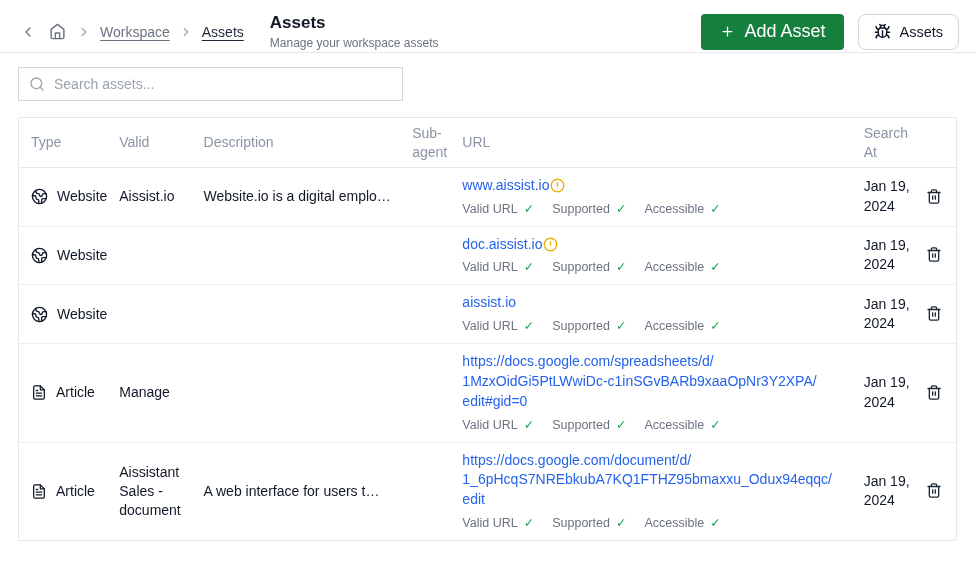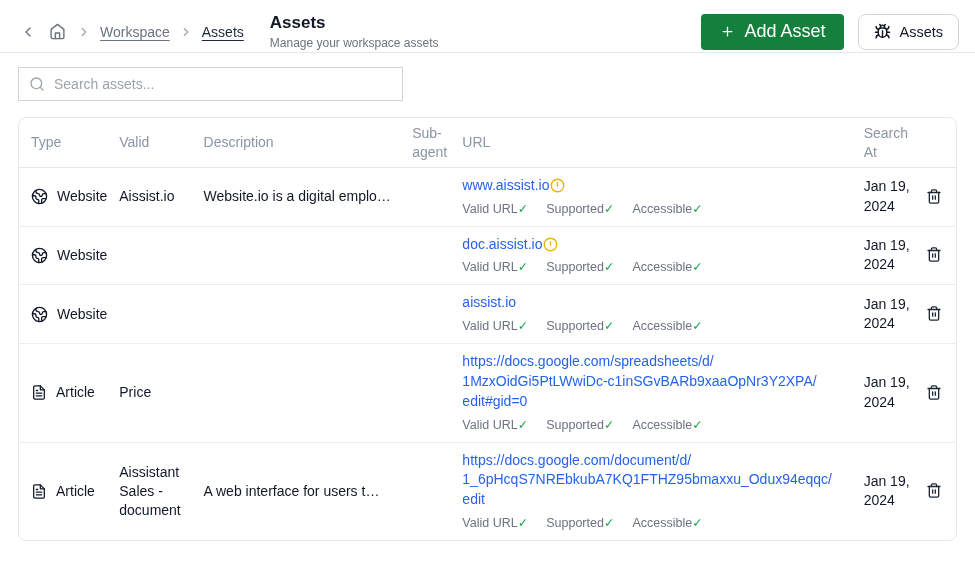--- a/index.html
+++ b/index.html
@@ -53,21 +53,21 @@
   .search-box svg { position:absolute; left:11px; top:9px; color:#9ca3af; }
   .search-input {
     width:100%; height:34px; border:1px solid #d1d5db; border-radius:0;
     padding:0 12px 0 35px; font-size:14px; font-family:inherit; color:#111827;
     outline:none;
   }
   .search-input::placeholder { color:#9ca3af; }
 
   
   .table-wrap {
-    margin:16px 18px 0; border:1px solid #e5e7eb; border-radius:8px;
+    margin:16px 18px 0; border:1px solid #e5e7eb; border-radius:1px;
     overflow:hidden;
   }
   table { width:100%; border-collapse:collapse; table-layout:fixed; }
   th {
     color:#8b95a5; font-weight:400; font-size:14px; text-align:left;
     padding:6px 10px 6px 12px; line-height:1.3; height:46px; vertical-align:middle;
     border-bottom:1px solid #e5e7eb;
   }
   th.col-sub { padding-right:0; }
   th.col-created { padding-right:2px; }
@@ -81,21 +81,21 @@
   td.title-cell { padding-right:4px; }
   td.desc-cell { white-space:nowrap; overflow:hidden; padding-right:2px; }
   td.url-cell { padding-right:2px; }
   .url-line { display:flex; align-items:center; }
   .url-link {
     color:var(--link,#2563eb); text-decoration:none; line-height:1.42;
     overflow-wrap:break-word; word-wrap:break-word; min-width:0; cursor:pointer;
   }
   .warning-icon { display:flex; align-items:center; color:var(--warning,#eab308); }
   .status-row { display:flex; gap:18px; margin-top:5px; }
-  .status-item { display:flex; align-items:center; font-size:12.5px; color:#6b7280; }
+  .status-item { display:flex; align-items:center; gap:6px; font-size:12.5px; color:#6b7280; }
   .check-glyph { color:var(--check,#16a34a); font-size:12.5px; }
   td.created-cell { padding-right:2px; line-height:1.4;margin-top:24px; }
   td.actions-cell { text-align:center; padding-left:2px; padding-right:8px; }
   .trash-btn { background:none; border:none; padding:4px; cursor:pointer; color:#1f2937; display:inline-flex; }
 </style>
 </head>
 <body>
 
 <div class="page">
 
@@ -379,21 +379,21 @@
                     <path d="M14 2H6a2 2 0 0 0-2 2v16a2 2 0 0 0 2 2h12a2 2 0 0 0 2-2V8z"></path>
                     <polyline points="14 2 14 8 20 8"></polyline>
                     <line x1="16" y1="13" x2="8" y2="13"></line>
                     <line x1="16" y1="17" x2="8" y2="17"></line>
                     <polyline points="10 9 9 9 8 9"></polyline>
                   </svg>
         </span>
         <span>Article</span>
       </div>
     </td>
-    <td class="title-cell">Price</td>
+    <td class="title-cell">Manage</td>
     <td class="desc-cell"></td>
     <td></td>
     <td class="url-cell">
       <div class="url-line">
         <a class="url-link">https:/<wbr>/<wbr>docs.google.com/<wbr>spreadsheets/<wbr>d/<wbr>1MzxOidGi5PtLWwiDc-c1inSGvBARb9xaaOpNr3Y2XPA/<wbr>edit#gid=0</a>
 
       </div>
       <div class="status-row">
                 <span class="status-item">
                   <span>Valid URL</span>

